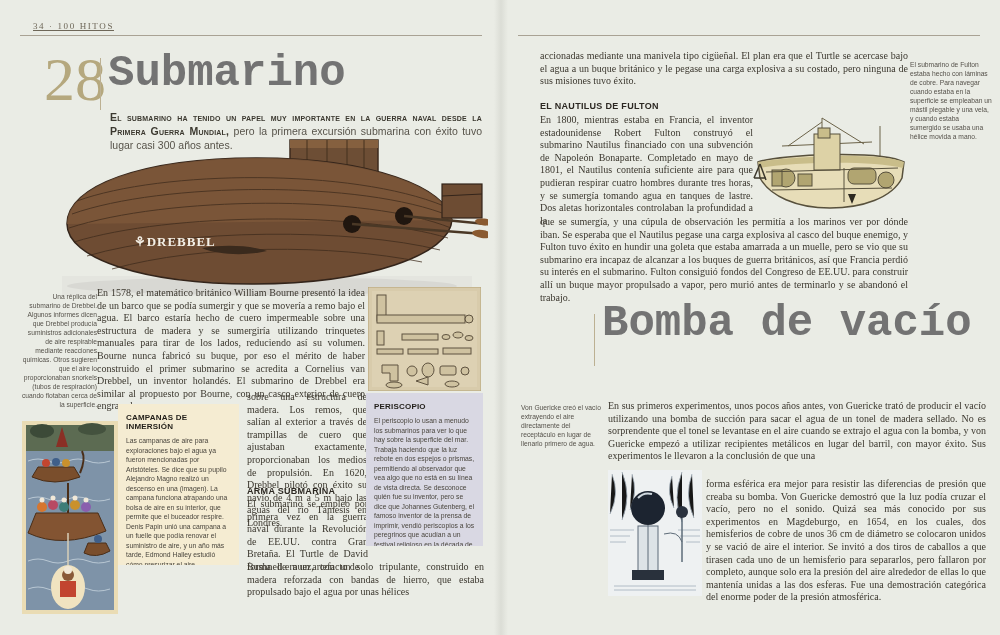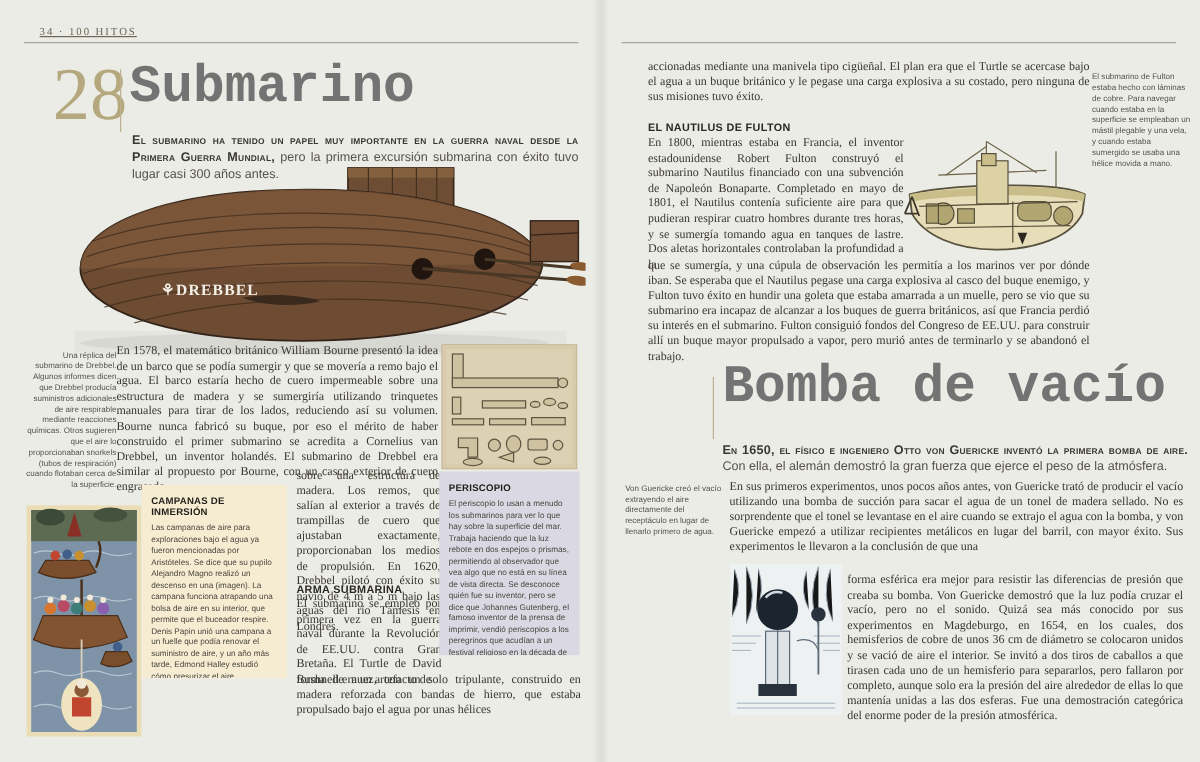--- a/index.html
+++ b/index.html
@@ -208,21 +208,20 @@
       </g>
       <path d="M8,48 l-6,14 m6,-14 l6,16 m-12,-2 h12" stroke="#3c382c" stroke-width="1.5" fill="none"></path>
       <path d="M96,78 l4,10 l4,-10 Z" fill="#2c2820"></path>
     </svg>
   </div>
   <p class="abs caption" style="left:910px;top:60px;width:82px;margin:0;">El submarino de Fulton estaba hecho con láminas de cobre. Para navegar cuando estaba en la superficie se empleaban un mástil plegable y una vela, y cuando estaba sumergido se usaba una hélice movida a mano.</p>
 
   <div class="abs divider" style="left:594px;top:314px;height:52px;"></div>
   <h1 class="abs title" style="left:602px;top:300px;margin:0;">Bomba de vacío</h1>
 
-  <p class="abs intro" style="left:602px;top:368px;width:388px;margin:0;"><b>En 1650, el físico e ingeniero Otto von Guericke inventó la primera bomba de aire.</b><span> Con ella, el alemán demostró la gran fuerza que ejerce el peso de la atmósfera.</span></p>
 
   <p class="abs caption" style="left:521px;top:403px;width:82px;margin:0;">Von Guericke creó el vacío extrayendo el aire directamente del receptáculo en lugar de llenarlo primero de agua.</p>
 
   <p class="abs body" style="left:608px;top:400px;width:378px;margin:0;">En sus primeros experimentos, unos pocos años antes, von Guericke trató de producir el vacío utilizando una bomba de succión para sacar el agua de un tonel de madera sellado. No es sorprendente que el tonel se levantase en el aire cuando se extrajo el agua con la bomba, y von Guericke empezó a utilizar recipientes metálicos en lugar del barril, con mayor éxito. Sus experimentos le llevaron a la conclusión de que una</p>
 
   <div class="abs" style="left:608px;top:470px;">
     <svg width="94" height="126" viewBox="0 0 94 126">
       <rect x="0" y="0" width="94" height="126" fill="#eef1f2"></rect>
       <g stroke="#9aa8b5" stroke-width="0.8" opacity="0.9">
         <path d="M4,4 q8,20 -2,40 M14,2 q10,24 0,48 M24,4 q6,18 -2,36 M84,4 q-8,22 2,44 M74,2 q-10,26 0,50 M64,6 q-6,16 2,32"></path>

